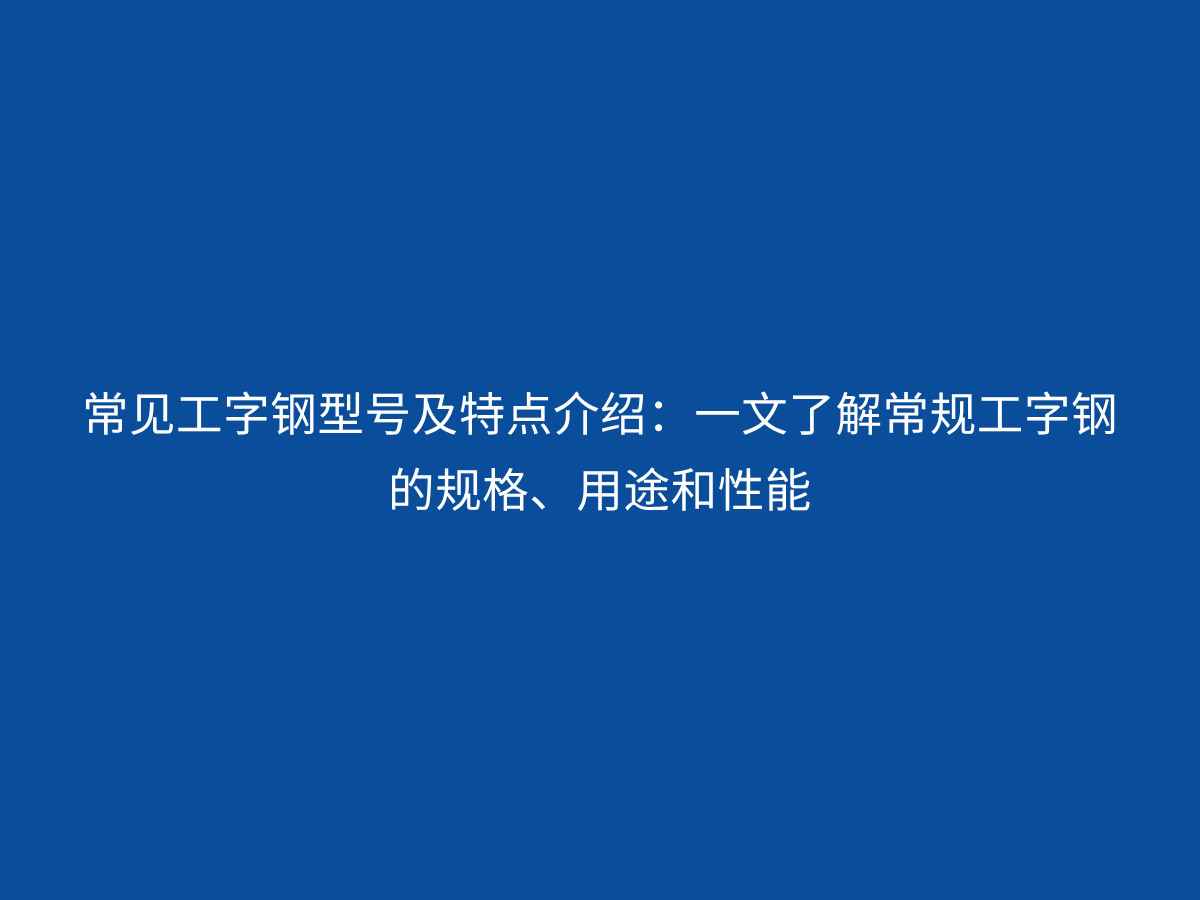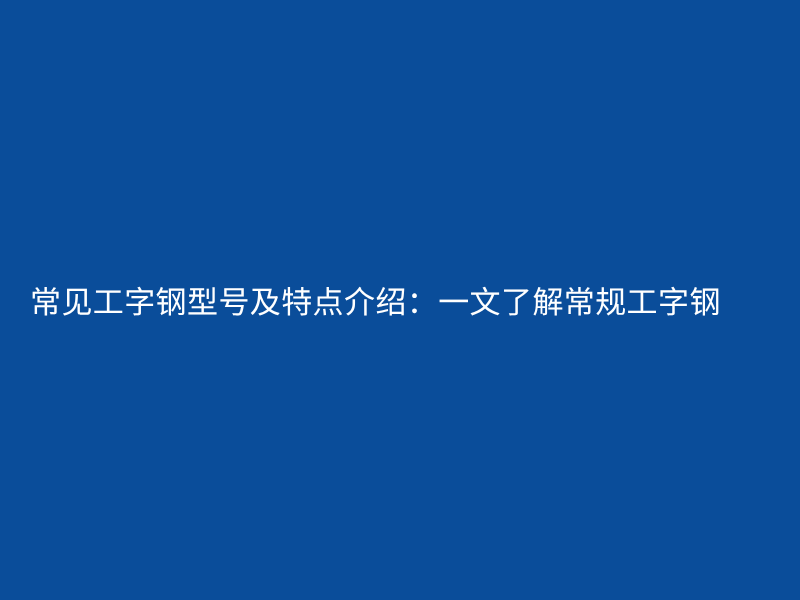--- a/index.html
+++ b/index.html
@@ -27,20 +27,21 @@
     align-items: center;
     justify-content: center;
   }
 
   
   .title-block {
     box-sizing: border-box;
     width: 740px;
     margin: 0;
     padding: 0;
+    text-align: center;
     user-select: none;
   }
 
   .title-line {
     display: block;
     margin: 0;
     padding: 0;
     color: #ffffff;
     font-family: "Liberation Sans", "DejaVu Sans", sans-serif;
     font-size: 31px;
@@ -57,16 +58,17 @@
 </style>
 </head>
 <body>
 
 <div class="banner">
 
   <div class="title-block">
 
     <span class="title-line">常见工字钢型号及特点介绍：一文了解常规工字钢</span>
 
+    <span class="title-line">的规格、用途和性能</span>
 
   </div>
 
 </div>
 
 </body></html>

